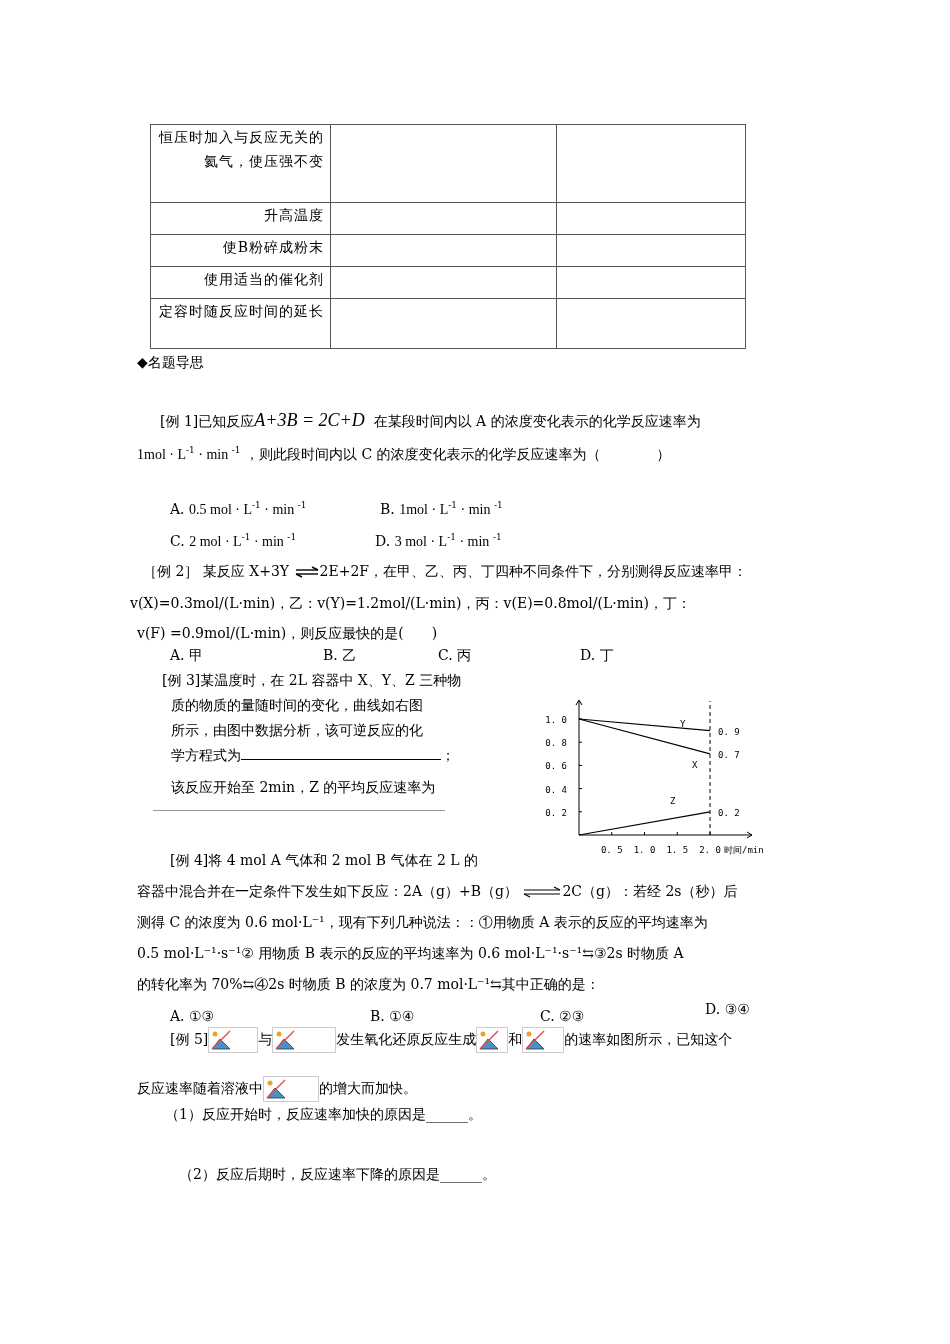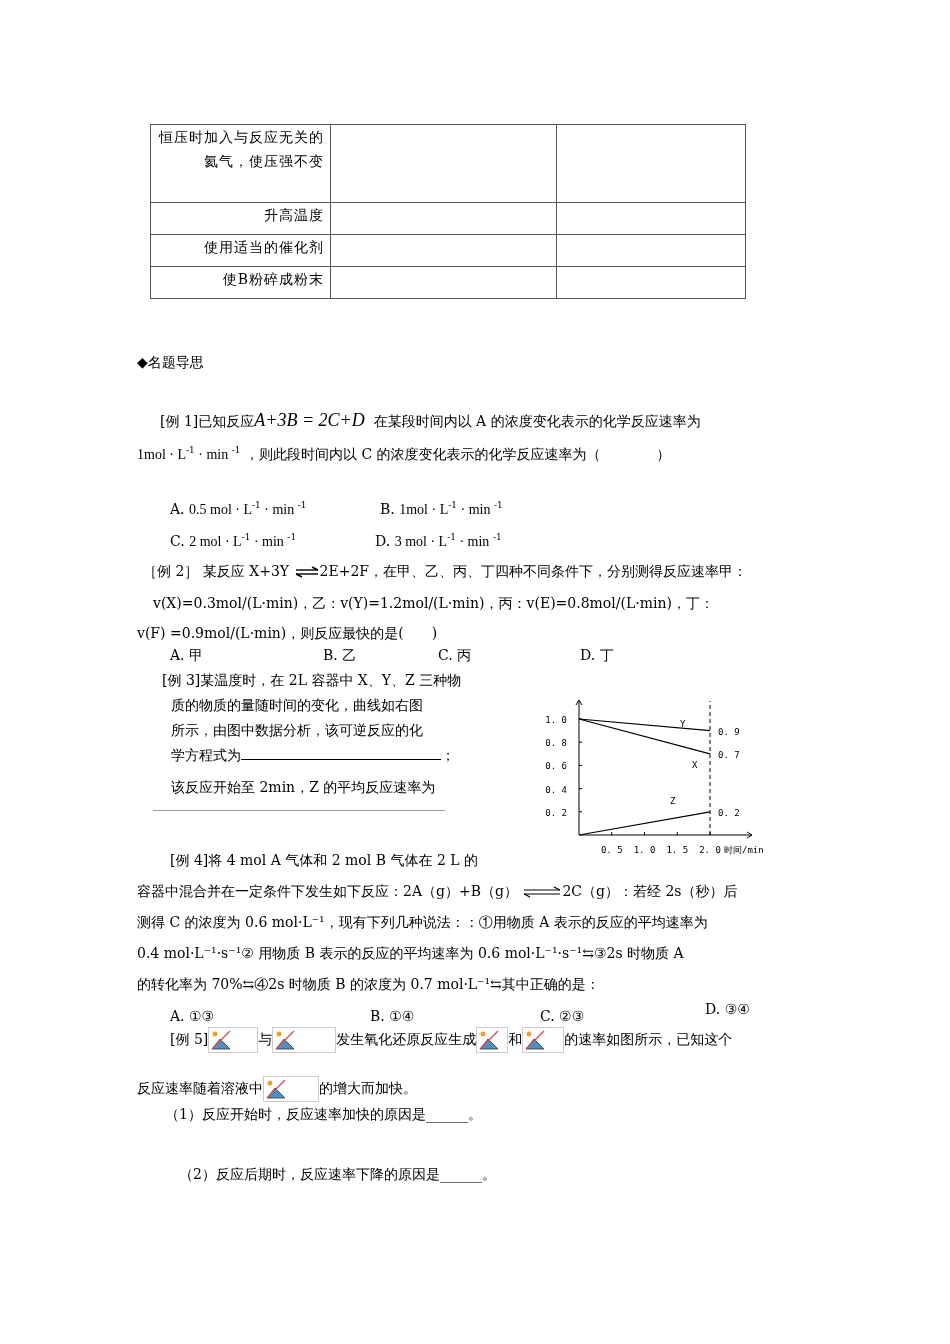--- a/index.html
+++ b/index.html
@@ -30,26 +30,31 @@
     <td class="c1">恒压时加入与反应无关的氦气，使压强不变</td>
     <td class="c2"></td>
     <td class="c3"></td>
   </tr>
   <tr style="height:32px">
     <td class="c1">升高温度</td>
     <td class="c2"></td>
     <td class="c3"></td>
   </tr>
   <tr style="height:32px">
+    <td class="c1">使B粉碎成粉末</td>
+    <td class="c2"></td>
+    <td class="c3"></td>
+  </tr>
+  <tr style="height:32px">
     <td class="c1">使用适当的催化剂</td>
     <td class="c2"></td>
     <td class="c3"></td>
   </tr>
-  <tr style="height:32px">
-    <td class="c1">使B粉碎成粉末</td>
+  <tr style="height:50px">
+    <td class="c1">定容时随反应时间的延长</td>
     <td class="c2"></td>
     <td class="c3"></td>
   </tr>
 </tbody>
   </table>
 
 <div class="abs line" style="left:137px; top:352px;">◆名题导思</div>
 
 <div class="abs line" style="left:160px; top:410px;">
   <span>[例 1]已知反应</span><span class="math">A+3B = 2C+D</span>&nbsp;&nbsp;<span>在某段时间内以 A 的浓度变化表示的化学反应速率为</span>
@@ -72,21 +77,21 @@
 
 <div class="abs line" style="left:143px; top:561px;">
   <span>［例 2］ 某反应 X+3Y</span>
   <svg class="eq-arrow" width="26" height="12">
       <line x1="2" y1="4" x2="24" y2="4" stroke="#000" stroke-width="1.4"></line>
       <polyline points="18,1 24,4" stroke="#000" fill="none" stroke-width="1.4"></polyline>
       <line x1="2" y1="8" x2="24" y2="8" stroke="#000" stroke-width="1.4"></line>
       <polyline points="2,8 8,11" stroke="#000" fill="none" stroke-width="1.4"></polyline>
     </svg><span>2E+2F，在甲、乙、丙、丁四种不同条件下，分别测得反应速率甲：</span>
 </div>
-<div class="abs line" style="left:153px; top:593px;">v(X)=0.3mol/(L·min)，乙：v(Y)=1.2mol/(L·min)，丙：v(E)=0.8mol/(L·min)，丁：</div>
+<div class="abs line" style="left:130px; top:593px;">v(X)=0.3mol/(L·min)，乙：v(Y)=1.2mol/(L·min)，丙：v(E)=0.8mol/(L·min)，丁：</div>
 <div class="abs line" style="left:137px; top:623px;">v(F) =0.9mol/(L·min)，则反应最快的是(　　)</div>
 <div class="abs line" style="left:170px; top:645px;">A. 甲</div>
 <div class="abs line" style="left:323px; top:645px;">B. 乙</div>
 <div class="abs line" style="left:438px; top:645px;">C. 丙</div>
 <div class="abs line" style="left:580px; top:645px;">D. 丁</div>
 
 <div class="abs line" style="left:162px; top:670px;">[例 3]某温度时，在 2L 容器中 X、Y、Z 三种物</div>
 <div class="abs line" style="left:171px; top:695px;">质的物质的量随时间的变化，曲线如右图</div>
 <div class="abs line" style="left:171px; top:720px;">所示，由图中数据分析，该可逆反应的化</div>
 <div class="abs line" style="left:171px; top:745px;">
@@ -135,21 +140,21 @@
 <div class="abs line" style="left:137px; top:881px;">
   <span>容器中混合并在一定条件下发生如下反应：2A（g）+B（g）</span>
   <svg class="eq-arrow" width="40" height="12">
       <line x1="2" y1="4" x2="38" y2="4" stroke="#000" stroke-width="1.2"></line>
       <polyline points="32,1 38,4" stroke="#000" fill="none" stroke-width="1.2"></polyline>
       <line x1="2" y1="8" x2="38" y2="8" stroke="#000" stroke-width="1.2"></line>
       <polyline points="2,8 8,11" stroke="#000" fill="none" stroke-width="1.2"></polyline>
     </svg><span>2C（g）：若经 2s（秒）后</span>
 </div>
 <div class="abs line" style="left:137px; top:912px;">测得 C 的浓度为 0.6 mol·L⁻¹，现有下列几种说法：：①用物质 A 表示的反应的平均速率为</div>
-<div class="abs line" style="left:137px; top:943px;">0.4 mol·L⁻¹·s⁻¹② 用物质 B 表示的反应的平均速率为 0.6 mol·L⁻¹·s⁻¹⇆③2s 时物质 A</div>
+<div class="abs line" style="left:137px; top:943px;">0.5 mol·L⁻¹·s⁻¹② 用物质 B 表示的反应的平均速率为 0.6 mol·L⁻¹·s⁻¹⇆③2s 时物质 A</div>
 <div class="abs line" style="left:137px; top:974px;">的转化率为 70%⇆④2s 时物质 B 的浓度为 0.7 mol·L⁻¹⇆其中正确的是：</div>
 <div class="abs line" style="left:170px; top:1006px;">A. ①③</div>
 <div class="abs line" style="left:370px; top:1006px;">B. ①④</div>
 <div class="abs line" style="left:540px; top:1006px;">C. ②③</div>
 <div class="abs line" style="left:705px; top:955px;margin-top:44px;">D. ③④</div>
 
 <div class="abs line" style="left:170px; top:1027px;">
   <span>[例 5]</span><span class="img-ph" style="width:48px;"><svg width="22" height="22">
         <circle cx="5" cy="5" r="2.5" fill="#f0a030"></circle>
         <polygon points="2,20 10,10 20,20" fill="#4a90c8" stroke="#333" stroke-width="0.8"></polygon>

